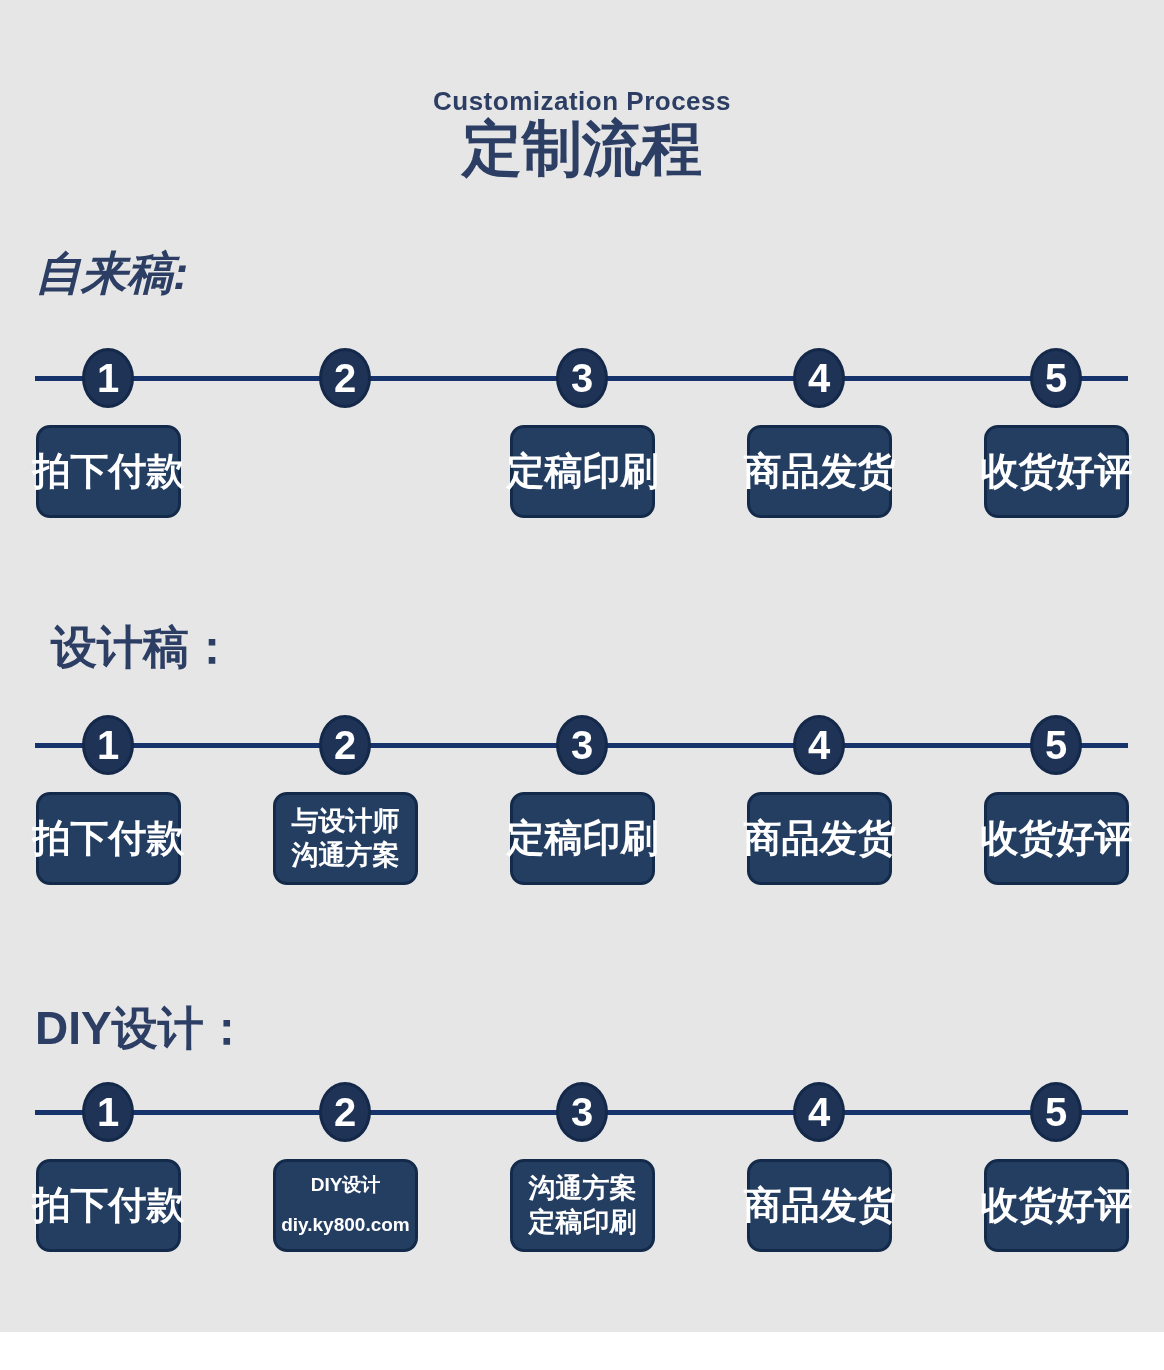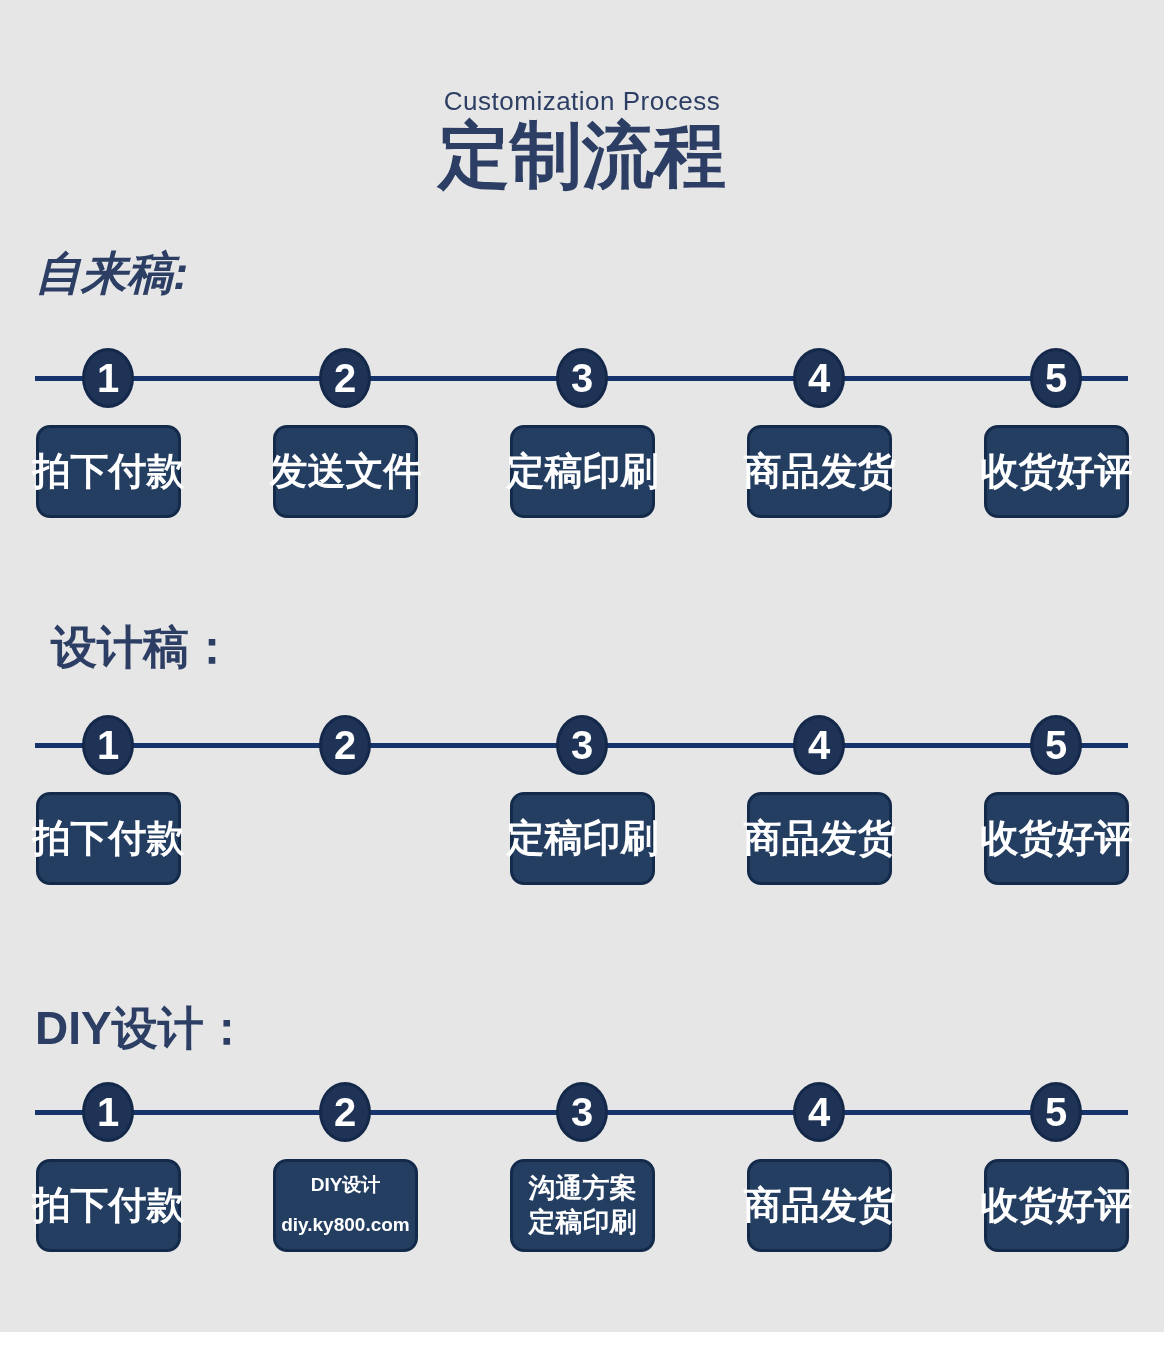--- a/index.html
+++ b/index.html
@@ -9,25 +9,25 @@
   }
   html,body{margin:0;padding:0;background:var(--strip);}
   .page{
     position:relative; width:1164px; height:1370px; overflow:hidden;
     background:var(--strip);
     font-family:"Liberation Sans","DejaVu Sans",sans-serif;
   }
   .gray-area{position:absolute;left:0;top:0;width:1164px;height:1332px;background:var(--bg);}
   .subtitle{
     position:absolute; top:86px; left:0; width:100%; text-align:center;
-    font-size:26px; font-weight:400; color:var(--navy); letter-spacing:.5px;
+    font-size:26px; font-weight:700; color:var(--navy); letter-spacing:.5px;
   }
   .title{
     position:absolute; top:116px; left:0; width:100%; text-align:center;
-    font-size:72px; font-weight:700; color:var(--navy); line-height:1.1;
+    font-size:60px; font-weight:700; color:var(--navy); line-height:1.1;
   }
   .section-heading{
     position:absolute; left:35px; font-size:46px; font-weight:700;
     color:var(--navy); line-height:1.2; white-space:nowrap;
   }
   .timeline{position:absolute; left:0; width:100%; height:180px;}
   .timeline-line{
     position:absolute; left:35px; width:1093px; top:28px; height:5px;
     background:var(--line); z-index:1;
   }
@@ -66,23 +66,20 @@
   <div class="step-circle" style="left: 82px;">
     <span class="step-number">1</span>
   </div>
   <div class="step-box" style="left: 36px;">
           <div class="box-line line-lg">拍下付款</div>
         </div>
 
   <div class="step-circle" style="left: 319px;">
     <span class="step-number">2</span>
   </div>
-  <div class="step-box" style="left: 273px;">
-          <div class="box-line line-lg">发送文件</div>
-        </div>
 
   <div class="step-circle" style="left: 556px;">
     <span class="step-number">3</span>
   </div>
   <div class="step-box" style="left: 510px;">
           <div class="box-line line-lg">定稿印刷</div>
         </div>
 
   <div class="step-circle" style="left: 793px;">
     <span class="step-number">4</span>
@@ -106,20 +103,24 @@
   <div class="step-circle" style="left: 82px;">
     <span class="step-number">1</span>
   </div>
   <div class="step-box" style="left: 36px;">
           <div class="box-line line-lg">拍下付款</div>
         </div>
 
   <div class="step-circle" style="left: 319px;">
     <span class="step-number">2</span>
   </div>
+  <div class="step-box" style="left: 273px;">
+          <div class="box-line line-sm">与设计师</div>
+          <div class="box-line line-sm">沟通方案</div>
+        </div>
 
   <div class="step-circle" style="left: 556px;">
     <span class="step-number">3</span>
   </div>
   <div class="step-box" style="left: 510px;">
           <div class="box-line line-lg">定稿印刷</div>
         </div>
 
   <div class="step-circle" style="left: 793px;">
     <span class="step-number">4</span>

